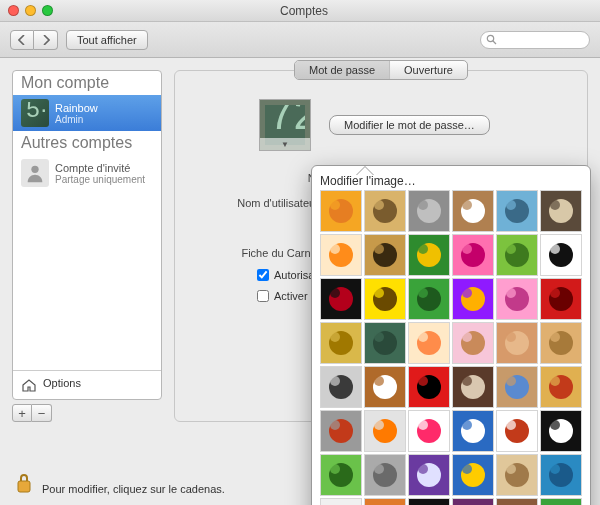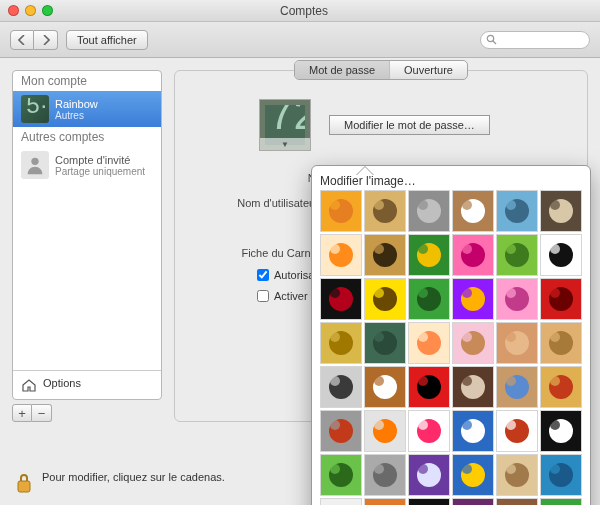--- a/index.html
+++ b/index.html
@@ -14,21 +14,21 @@
 .navbtn{width:24px;height:20px;background:linear-gradient(#fdfdfd,#e0e0e0);border:1px solid #a9a9a9;display:flex;align-items:center;justify-content:center;color:#666}
 .navbtn:first-child{border-radius:4px 0 0 4px}
 .navbtn:last-child{border-radius:0 4px 4px 0;border-left:none}
 .pill{height:20px;padding:0 10px;border:1px solid #a9a9a9;border-radius:4px;background:linear-gradient(#fdfdfd,#e0e0e0);display:flex;align-items:center;cursor:default}
 .search{margin-left:auto;width:110px;position:relative}
 .search input{width:100%;height:18px;border:1px solid #bbb;border-radius:10px;padding:0 6px 0 20px;font-size:11px}
 .search .sicon{position:absolute;left:6px;top:3px;color:#888}
 .content{display:flex;padding:12px 12px 8px;gap:12px}
 .sidebar{width:150px}
 .listbox{height:330px;border:1px solid #b7b7b7;border-radius:4px;background:#fff;overflow:hidden;display:flex;flex-direction:column}
-.section-hdr{padding:3px 8px;color:#7a7a7a;font-size:12px}
+.section-hdr{padding:3px 8px;color:#7a7a7a;font-size:16px}
 .acct{display:flex;align-items:center;gap:6px;padding:4px 8px}
 .acct.sel{background:linear-gradient(#5ea0e8,#3b7dd8);color:#fff}
 .acct.sel .sub{color:#dce9fb}.acct.sel .nm{color:#fff}
 .av{width:28px;height:28px;border-radius:3px;background:#555;flex:none;display:flex;align-items:center;justify-content:center;overflow:hidden}
 .av svg{width:22px;height:22px}
 .nm{font-weight:400;font-size:11px}
 .sub{font-size:10px;color:#888}
 .spacer{flex:1}
 .opts{border-top:1px solid #ccc;padding:6px 8px;display:flex;align-items:flex-start;gap:6px}
 .addrem{margin-top:4px;display:flex}
@@ -36,27 +36,27 @@
 .sqbtn:first-child{border-radius:3px 0 0 3px}
 .sqbtn:last-child{border-radius:0 3px 3px 0;border-left:none}
 .main{flex:1;border:1px solid #c7c7c7;border-radius:6px;background:#ececec;padding:28px 14px 14px;position:relative;min-height:330px}
 .tabs{position:absolute;top:-11px;left:50%;transform:translateX(-50%);display:flex;background:linear-gradient(#fdfdfd,#e0e0e0);border:1px solid #a5a5a5;border-radius:5px;overflow:hidden}
 .tab{padding:3px 14px;font-size:11px;border-right:1px solid #c0c0c0;cursor:default}
 .tab:last-child{border-right:none}
 .tab.active{background:linear-gradient(#d8d8d8,#c8c8c8)}
 .picrow{display:flex;align-items:center;gap:18px;margin-bottom:18px;margin-left:70px}
 .userpic{width:52px;height:52px;border:1px solid #aaa;background:#6a7a68;position:relative;display:flex;align-items:center;justify-content:center}
 .userpic .dd{position:absolute;bottom:0;left:0;right:0;height:12px;background:rgba(255,255,255,.6);display:flex;align-items:center;justify-content:center;font-size:8px;color:#555}
-.bigpill{height:20px;padding:0 14px;border:1px solid #999;border-radius:0;background:linear-gradient(#fff,#e2e2e2);display:flex;align-items:center;cursor:default}
+.bigpill{height:20px;padding:0 14px;border:1px solid #999;border-radius:8px;background:linear-gradient(#fff,#e2e2e2);display:flex;align-items:center;cursor:default}
 .field{display:flex;align-items:center;margin-bottom:10px}
 .field .lbl{width:150px;text-align:right;padding-right:8px;color:#444}
 .field input{flex:1;height:18px;border:1px solid #bbb;background:#fff;padding:0 4px}
 .chkrow{display:flex;align-items:center;gap:5px;margin:6px 0 6px 68px}
 .chkrow input{width:12px;height:12px}
-.footer{position:absolute;left:14px;right:14px;bottom:10px;display:flex;align-items:flex-start;gap:8px}
+.footer{position:absolute;left:14px;right:14px;bottom:10px;display:flex;align-items:flex-end;gap:8px}
 .lock{width:20px;height:24px}
 .help{width:18px;height:18px;border:1px solid #aaa;border-radius:50%;margin-left:auto;display:flex;align-items:center;justify-content:center;background:linear-gradient(#fff,#e3e3e3);color:#666}
 
 .popover{position:absolute;top:165px;left:311px;width:280px;background:#fff;border:1px solid #999;border-radius:6px;box-shadow:0 8px 24px rgba(0,0,0,.35);padding:8px;z-index:50}
 .popover::before{content:"";position:absolute;top:-9px;left:44px;width:0;height:0;border:9px solid transparent;border-bottom-color:#999}
 .popover::after{content:"";position:absolute;top:-7px;left:45px;width:0;height:0;border:8px solid transparent;border-bottom-color:#fff}
 .pop-title{font-size:12px;margin-bottom:2px;color:#333}
 .grid{display:grid;grid-template-columns:repeat(6,1fr);gap:2px}
 .cell{aspect-ratio:1;border:1px solid #d5d5d5;background:#888;display:flex;align-items:center;justify-content:center;overflow:hidden}
 </style>
@@ -104,21 +104,21 @@
     <div class="listbox">
       <div class="section-hdr">Mon compte</div>
       <div class="acct sel">
         <div class="av" style="background:linear-gradient(135deg,#3e6a54,#2a4a3a)">
           <svg viewBox="0 0 10 10">
               <text x="1" y="7" font-size="5" fill="#a8d0b8">5·2</text>
             </svg>
         </div>
         <div>
           <div class="nm">Rainbow</div>
-          <div class="sub">Autres</div>
+          <div class="sub">Admin</div>
         </div>
       </div>
       <div class="section-hdr">Autres comptes</div>
       <div class="acct">
         <div class="av" style="background:#e5e5e5">
           <svg viewBox="0 0 24 24">
               <circle cx="12" cy="8" r="4" fill="#9a9a9a"></circle>
               <path d="M4 22c0-5 4-8 8-8s8 3 8 8" fill="#9a9a9a"></path>
             </svg>
         </div>

